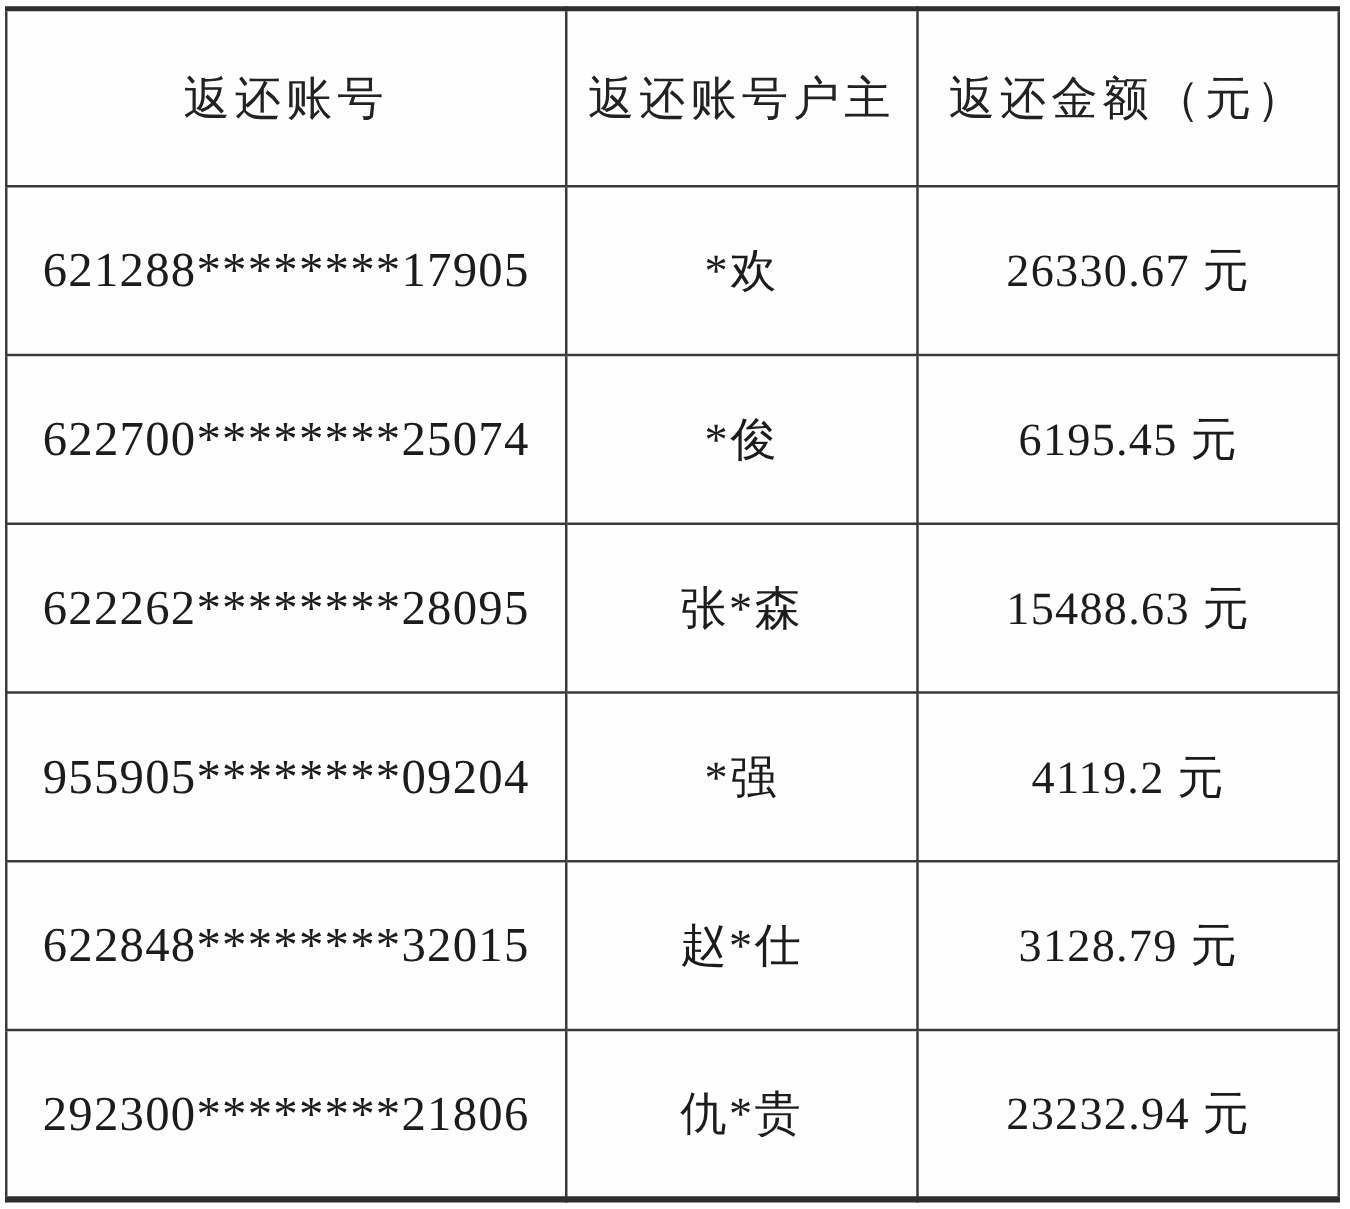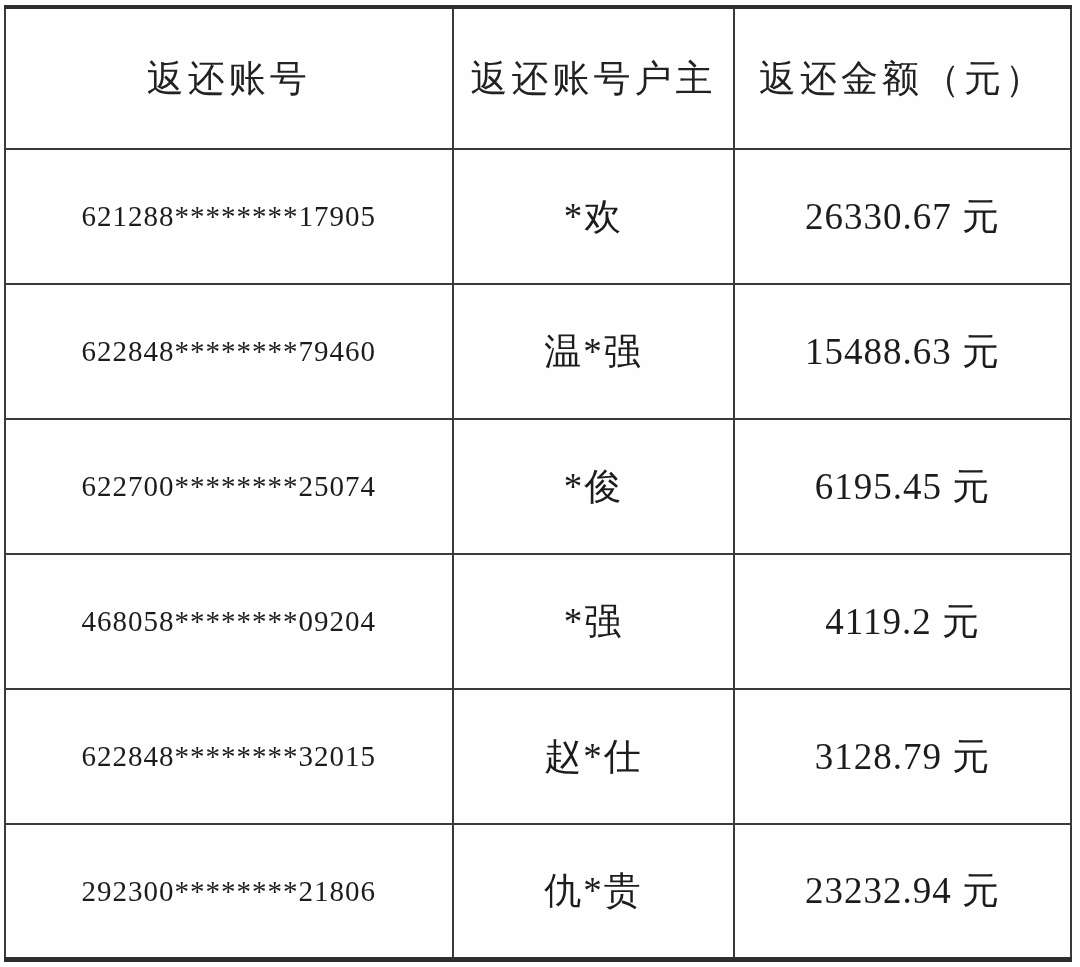--- a/index.html
+++ b/index.html
@@ -48,21 +48,21 @@
   tr.header-row { height: 142px; }
   tr.data-row   { height: 81px; }
 
   th.header-cell {
     font-size: 37px;
     font-weight: 400;
     letter-spacing: 4px;
     color: #222222;
   }
   td.account-cell {
-    font-size: 29px;
+    font-size: 39px;
     letter-spacing: 1px;
     font-weight: 400;
   }
   td.owner-cell {
     font-size: 37px;
     letter-spacing: 2px;
     font-weight: 400;
   }
   td.amount-cell {
     font-size: 37px;
@@ -88,31 +88,31 @@
         <th class="header-cell">返还金额（元）</th>
       </tr>
     </thead>
     <tbody>
       <tr class="data-row">
         <td class="account-cell">621288********17905</td>
         <td class="owner-cell">*欢</td>
         <td class="amount-cell">26330.67 元</td>
       </tr>
       <tr class="data-row">
-        <td class="account-cell">622848********79460</td>
-        <td class="owner-cell">温*强</td>
-        <td class="amount-cell">15488.63 元</td>
-      </tr>
-      <tr class="data-row">
         <td class="account-cell">622700********25074</td>
         <td class="owner-cell">*俊</td>
         <td class="amount-cell">6195.45 元</td>
       </tr>
       <tr class="data-row">
-        <td class="account-cell">468058********09204</td>
+        <td class="account-cell">622262********28095</td>
+        <td class="owner-cell">张*森</td>
+        <td class="amount-cell">15488.63 元</td>
+      </tr>
+      <tr class="data-row">
+        <td class="account-cell">955905********09204</td>
         <td class="owner-cell">*强</td>
         <td class="amount-cell">4119.2 元</td>
       </tr>
       <tr class="data-row">
         <td class="account-cell">622848********32015</td>
         <td class="owner-cell">赵*仕</td>
         <td class="amount-cell">3128.79 元</td>
       </tr>
       <tr class="data-row">
         <td class="account-cell">292300********21806</td>

